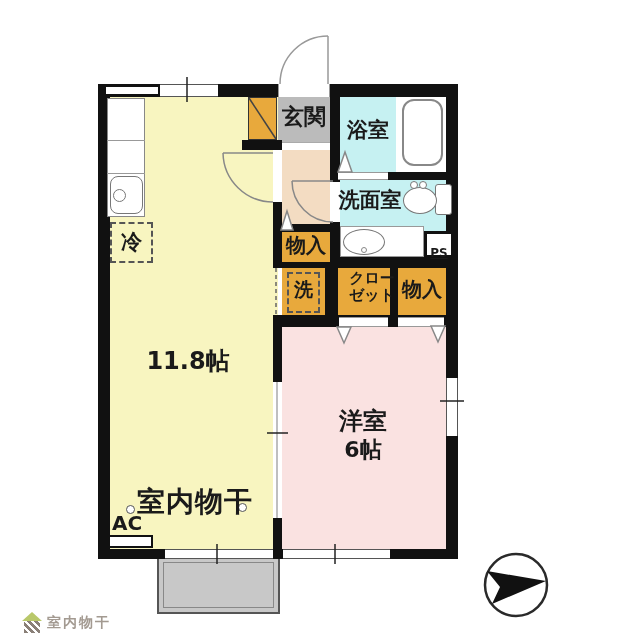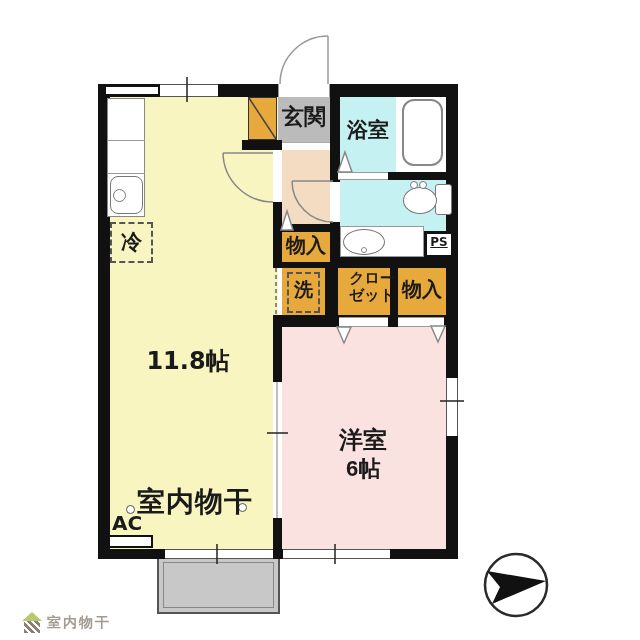--- a/index.html
+++ b/index.html
@@ -126,33 +126,34 @@
 
     <circle cx="414" cy="185" r="3.5" fill="#fff" stroke="#777" stroke-width="1"></circle>
     <circle cx="423" cy="185" r="3.5" fill="#fff" stroke="#777" stroke-width="1"></circle>
 
     <circle cx="516" cy="585" r="31" fill="#fff" stroke="#2a2a2a" stroke-width="2.5"></circle>
     <polygon points="546,581 487,571 500,587 492,604" fill="#111"></polygon>
   </svg>
 
   <div class="lbl" style="left:278px;top:104px;width:52px;font-size:22px;">玄関</div>
   <div class="lbl" style="left:338px;top:118px;width:60px;font-size:21px;">浴室</div>
+  <div class="lbl" style="left:331px;top:188px;width:78px;font-size:21px;">洗面室</div>
   <div class="lbl" style="left:282px;top:234px;width:48px;font-size:20px;">物入</div>
   <div class="lbl" style="left:282px;top:279px;width:43px;font-size:19px;">洗</div>
   <div class="lbl" style="left:338px;top:270px;width:68px;font-size:15px;">
     <span>クロー</span><br>
     <span>ゼット</span>
   </div>
   <div class="lbl" style="left:398px;top:278px;width:48px;font-size:20px;">物入</div>
-  <div class="lbl" style="left:424px;top:236px;width:30px;font-size:12px;text-decoration:underline;">PS</div>
+  <div class="lbl" style="left:424px;top:247px;width:30px;font-size:12px;text-decoration:underline;">PS</div>
   <div class="lbl" style="left:118px;top:316px;width:140px;font-size:26px;">
     <br>
     <span style="font-size:24px;">11.8帖</span>
   </div>
-  <div class="lbl" style="left:303px;top:428px;width:120px;font-size:24px;font-family:Liberation Mono, monospace;">
+  <div class="lbl" style="left:303px;top:408px;width:120px;font-size:24px;">
     <span>洋室</span><br>
     <span style="font-size:22px;">6帖</span>
   </div>
   <div class="lbl" style="left:137px;top:486px;width:110px;font-size:28px;letter-spacing:1px;">室内物干</div>
   <div class="lbl" style="left:112px;top:512px;width:44px;font-size:20px;text-align:left;">AC</div>
   <div class="lbl" style="left:110px;top:230px;width:43px;font-size:21px;">冷</div>
 
   <div class="abs" style="left:22px;top:612px;width:20px;height:21px;">
     <div class="abs" style="left:0;top:0;width:0;height:0;border-left:10px solid transparent;border-right:10px solid transparent;border-bottom:9px solid #b9c86a;"></div>
     <div class="abs" style="left:2px;top:9px;width:16px;height:12px;background:repeating-linear-gradient(45deg,#8a8078 0 3px,#ffffff 3px 5px);"></div>

